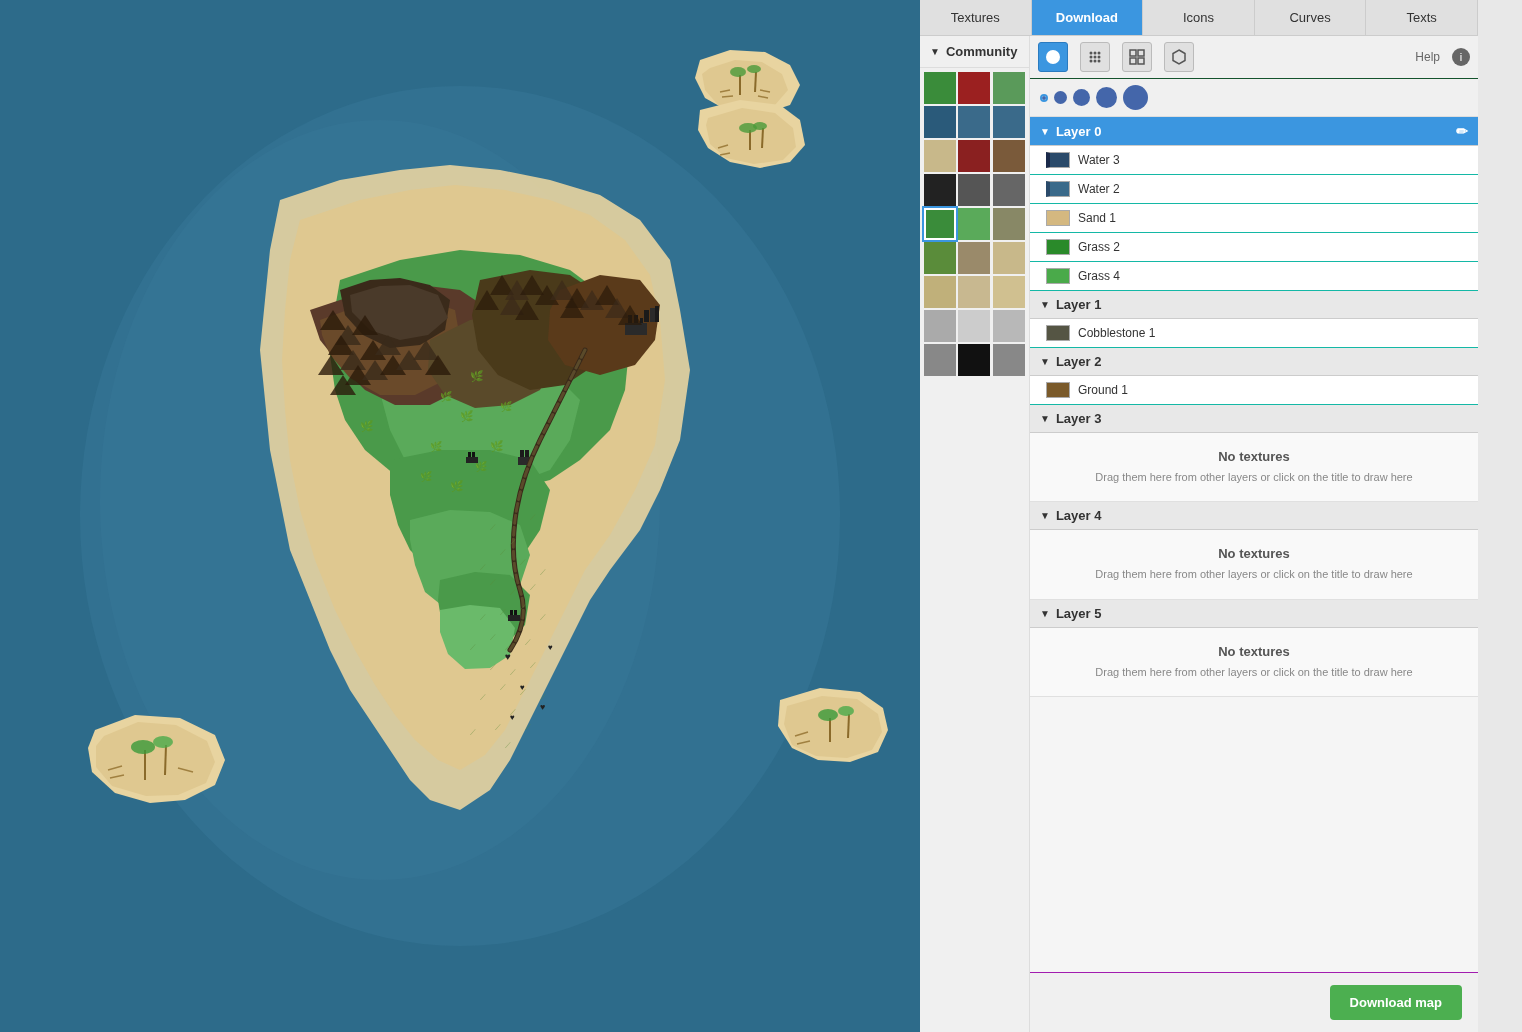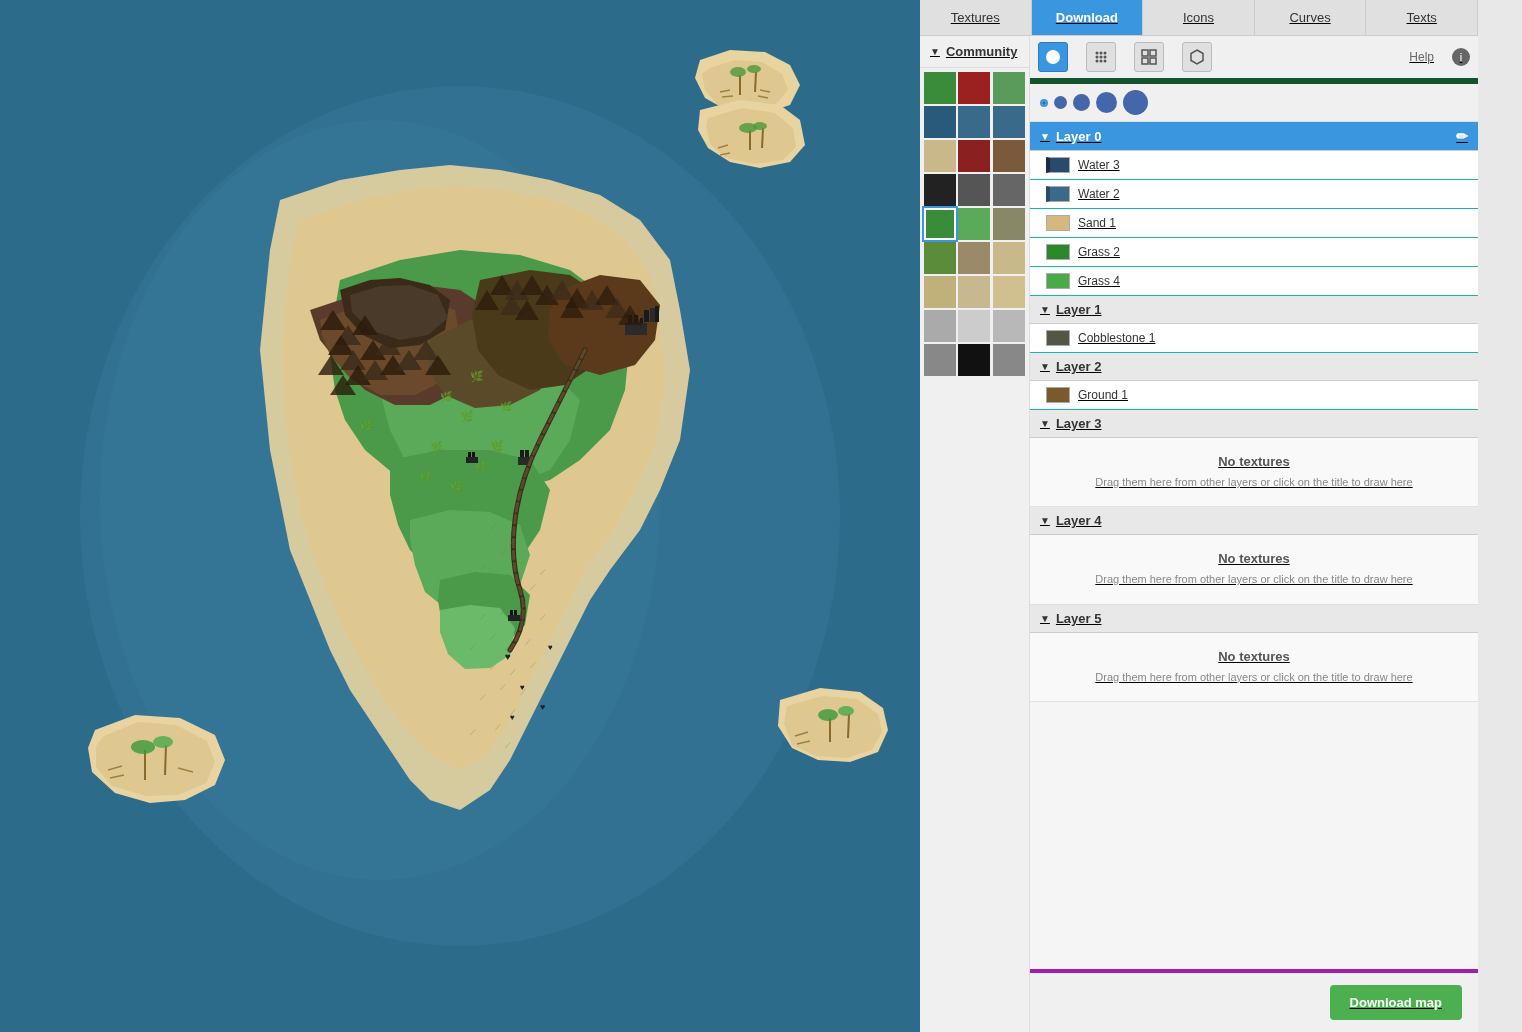--- a/index.html
+++ b/index.html
@@ -14,21 +14,20 @@
       overflow: hidden;
     }
 
     
     #right-panel {
       width: 558px;
       height: 1032px;
       background: #bef264;
       display: flex;
       flex-direction: column;
-      text-decoration: underline;
     }
 
     
     #top-tabs {
       display: flex;
       background: #e0e0e0;
       border-bottom: 1px solid #ccc;
       height: 36px;
     }
     .top-tab {
@@ -103,22 +102,22 @@
       flex-direction: column;
       overflow-y: auto;
     }
 
     
     #tool-icons-row {
       display: flex;
       align-items: center;
       padding: 6px 8px;
       background: #f0f0f0;
-      border-bottom: 6px solid #14532d;
-      gap: 18px;
+      border-bottom: 1px solid #14532d;
+      gap: 12px;
     }
     .tool-icon {
       width: 30px;
       height: 30px;
       background: #e0e0e0;
       border: 1px solid #bbb;
       border-radius: 3px;
       display: flex;
       align-items: center;
       justify-content: center;
@@ -228,21 +227,21 @@
     .no-textures-desc {
       font-size: 11px;
       color: #888;
       line-height: 1.4;
     }
 
     
     #download-area {
       padding: 12px 16px;
       background: #f0f0f0;
-      border-top: 4px solid #a21caf;
+      border-top: 1px solid #a21caf;
       display: flex;
       justify-content: flex-end;
       align-items: center;
     }
     #download-btn {
       background: #4caf50;
       color: white;
       border: none;
       padding: 10px 20px;
       font-size: 13px;

